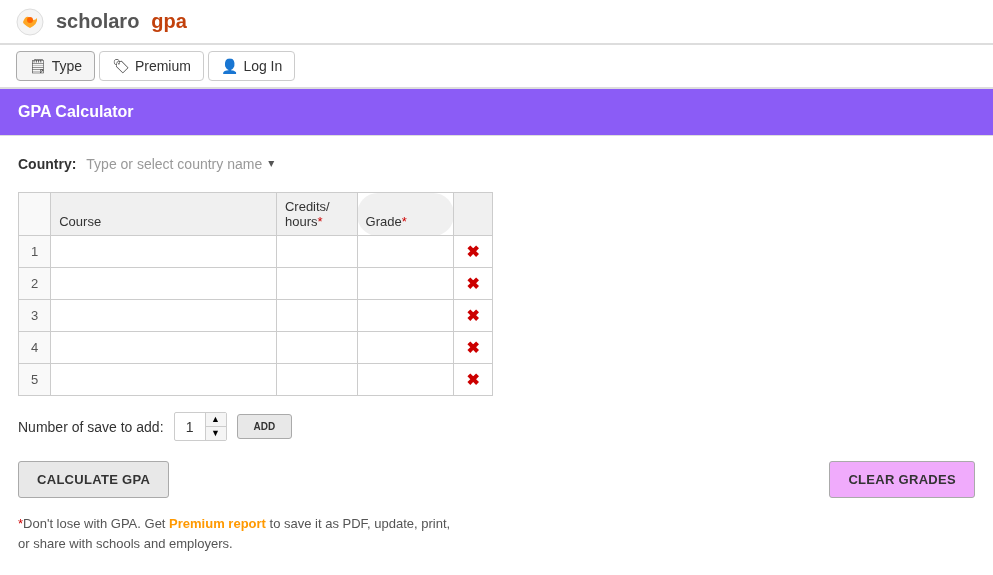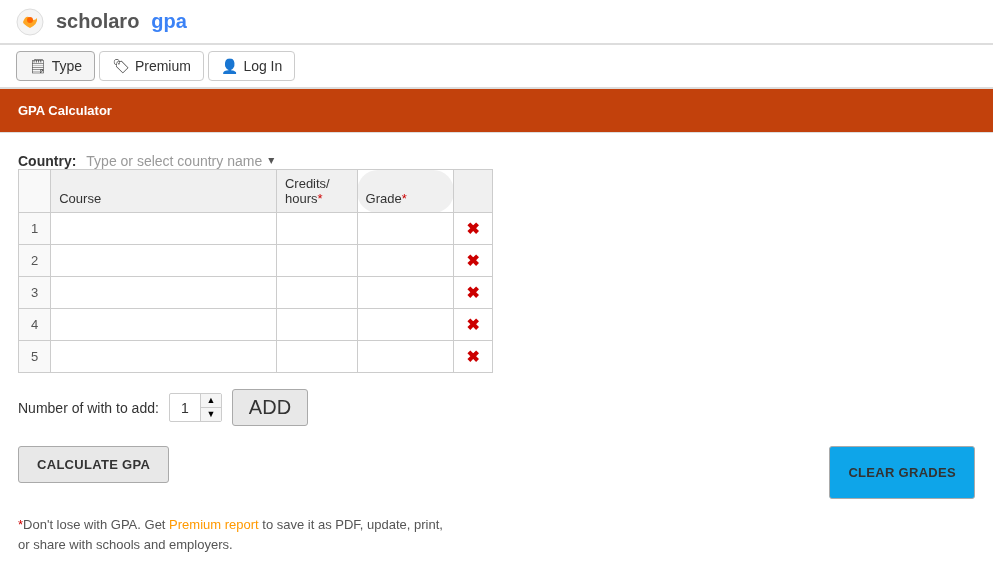--- a/index.html
+++ b/index.html
@@ -23,21 +23,21 @@
       height: 28px;
     }
     .logo-scholaro {
       font-size: 20px;
       font-weight: bold;
       color: #555;
     }
     .logo-gpa {
       font-size: 20px;
       font-weight: bold;
-      color: #3b82f6;
+      color: #c2410c;
     }
 
     
     .nav {
       display: flex;
       align-items: center;
       padding: 6px 16px;
       border-bottom: 1px solid #ddd;
       gap: 4px;
     }
@@ -53,36 +53,37 @@
       background: #fff;
       color: #333;
     }
     .nav-item.active {
       background: #f5f5f5;
       border-color: #aaa;
     }
 
     
     .page-title-bar {
-      background: #c2410c;
+      background: #8b5cf6;
       color: #fff;
       padding: 14px 18px;
-      font-size: 13px;
+      font-size: 16px;
       font-weight: bold;
     }
 
     
     .content {
       padding: 20px 18px;
     }
 
     
     .country-row {
       display: flex;
       align-items: center;
+      margin-bottom: 20px;
       gap: 10px;
     }
     .country-label {
       font-weight: bold;
       font-size: 14px;
       color: #333;
     }
     .country-select {
       display: flex;
       align-items: flex-start;
@@ -194,22 +195,22 @@
       line-height: 1;
       width: 20px;
       text-align: center;
     }
     .spin-btn:last-child { border-bottom: none; }
     .add-btn {
       padding: 6px 16px;
       background: #e8e8e8;
       border: 1px solid #aaa;
       border-radius: 3px;
-      font-size: 20px;
-      font-weight: normal;
+      font-size: 10px;
+      font-weight: bold;
       cursor: pointer;
       color: #333;
     }
 
     
     .action-buttons {
       display: flex;
       align-items: flex-start;
       gap: 16px;
       margin-bottom: 16px;
@@ -219,22 +220,22 @@
       background: #e8e8e8;
       border: 1px solid #aaa;
       border-radius: 3px;
       font-size: 13px;
       font-weight: bold;
       cursor: pointer;
       color: #333;
       letter-spacing: 0.3px;
     }
     .clear-btn {
-      padding: 18px 18px;
-      background: #0ea5e9;
+      padding: 10px 18px;
+      background: #f0abfc;
       border: 1px solid #aaa;
       border-radius: 3px;
       font-size: 13px;
       font-weight: bold;
       cursor: pointer;
       color: #333;
       letter-spacing: 0.3px;
       margin-left: auto;
     }
 
@@ -243,21 +244,21 @@
       font-size: 13px;
       color: #555;
       max-width: 480px;
       line-height: 1.5;
     }
     .footer-note .asterisk {
       color: #c00;
     }
     .footer-note .premium-link {
       color: #f90;
-      font-weight: normal;
+      font-weight: bold;
       text-decoration: none;
       cursor: pointer;
     }
 
     
     .main-divider {
       border: none;
       border-top: 1px solid #ddd;
       margin: 0;
     }
@@ -402,21 +403,21 @@
         <input type="text" style="width: 100%; border: none; outline: none; font-size: 13px;">
       </td>
       <td class="col-del">
         <button class="delete-btn">✖</button>
       </td>
     </tr>
       </tbody>
   </table>
 
   <div class="add-rows-section">
-    <span class="add-rows-label">Number of with to add:</span>
+    <span class="add-rows-label">Number of save to add:</span>
     <div class="number-input-wrap">
       <span class="number-value">1</span>
       <div class="spinner-btns">
         <button class="spin-btn">▲</button>
         <button class="spin-btn">▼</button>
       </div>
     </div>
     <button class="add-btn">ADD</button>
   </div>
 

